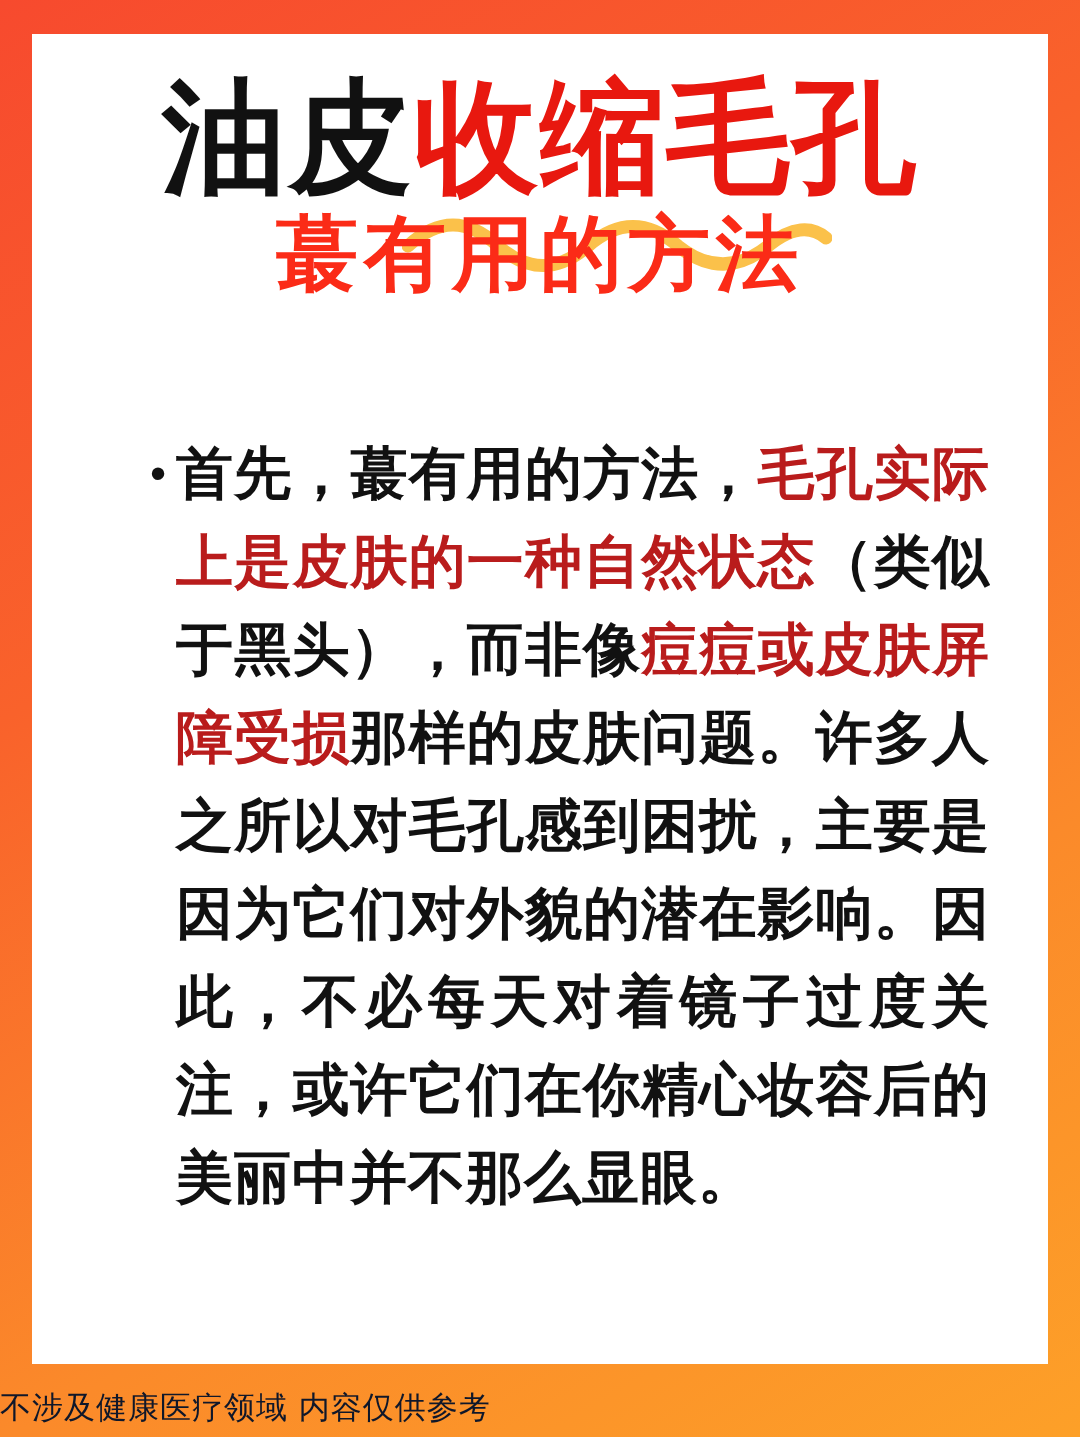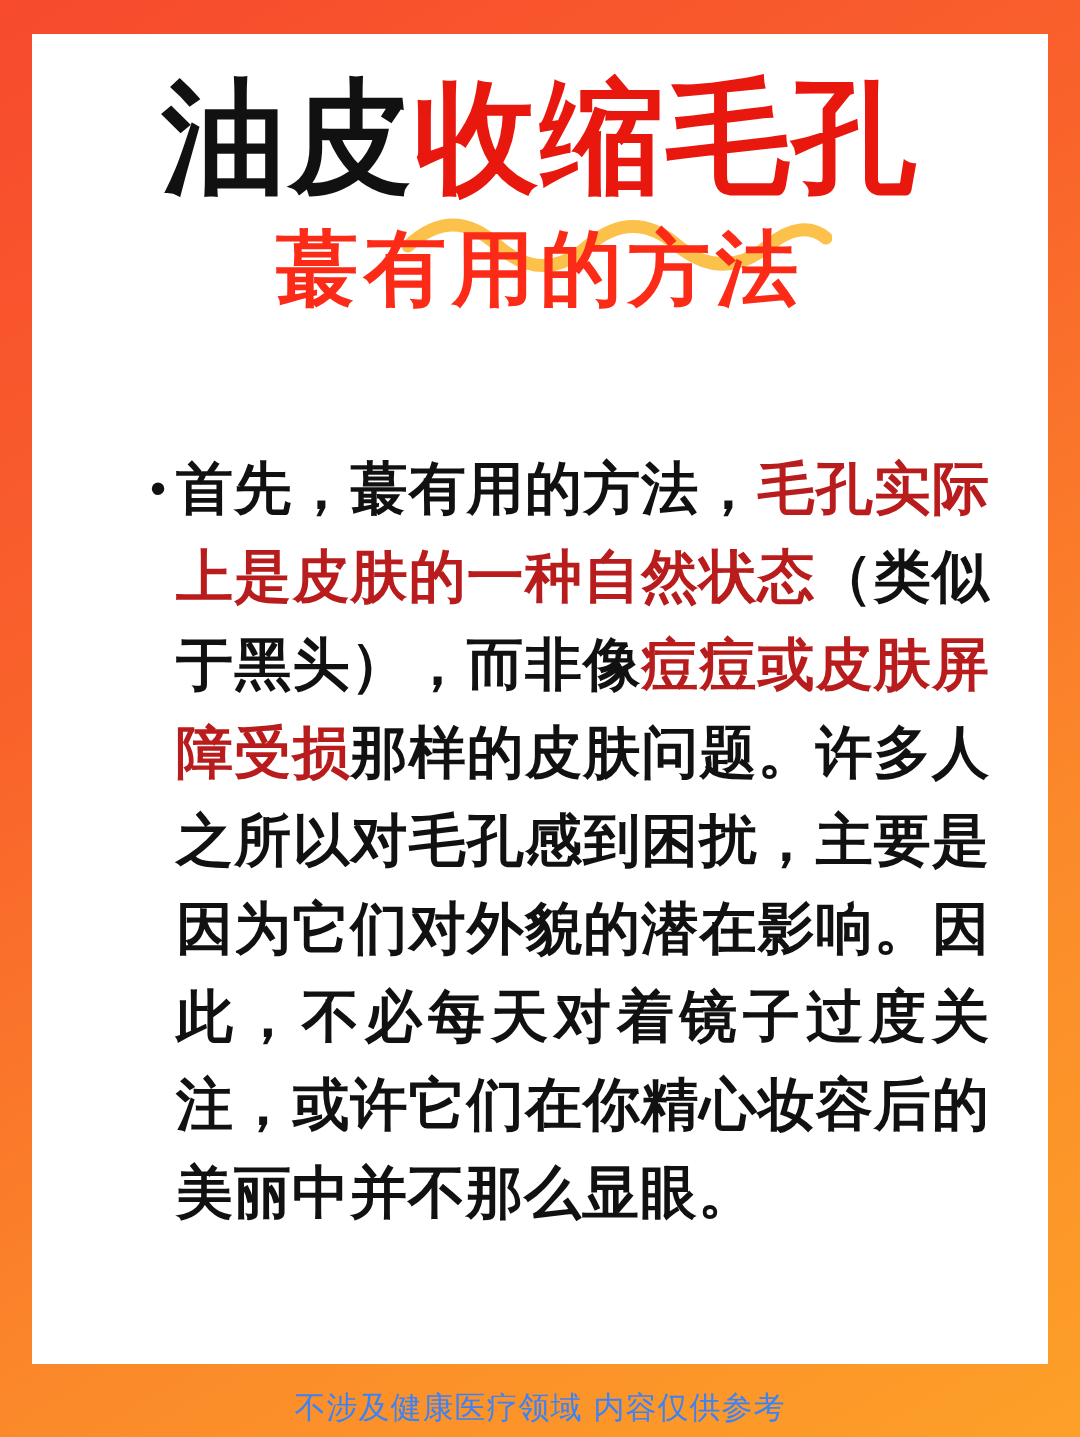--- a/index.html
+++ b/index.html
@@ -55,21 +55,21 @@
     left: 330px;
     top: 150px;
     width: 430px;
     height: 60px;
     z-index: 1;
     pointer-events: none;
   }
 
   .title-line2 {
     position: relative;
-    margin-top: 20px;
+    margin-top: 5px;
     font-family: "DejaVu Sans", "Liberation Sans", sans-serif;
     font-weight: bold;
     font-size: 82px;
     line-height: 1.15;
     letter-spacing: 6px;
     color: #fb2b17;
     z-index: 3;
   }
 
   
@@ -97,24 +97,23 @@
     text-align: justify;
   }
   .paragraph .hl { color: #b91c1c; }
 
   
   .footer {
     position: absolute;
     left: 0;
     right: 0;
     bottom: 8px;
-    text-align: center;
     font-family: "DejaVu Sans", "Liberation Sans", sans-serif;
     font-size: 31px;
-    color: #3b82f6;
+    color: #0f172a;
     letter-spacing: 1px;
   }
 </style>
 </head>
 <body>
 
 <div class="poster">
   <div class="card">
 
     <div class="title-block">

